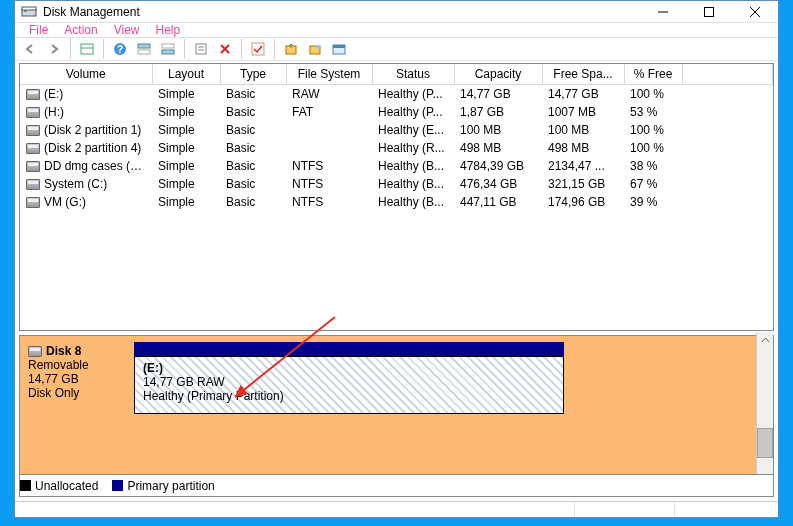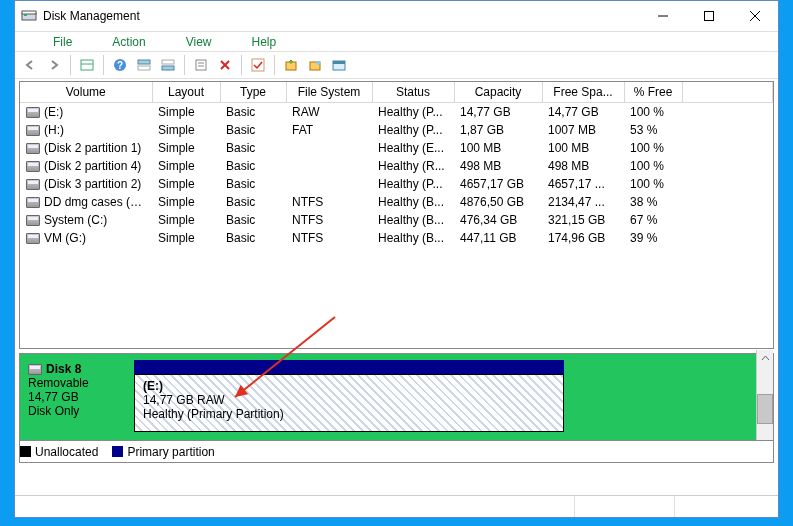--- a/index.html
+++ b/index.html
@@ -5,32 +5,32 @@
 * { box-sizing: border-box; margin: 0; padding: 0; font-family: "Segoe UI", Tahoma, sans-serif; }
 body { background: #0c9cf2; width: 793px; height: 526px; overflow: hidden; position: relative; }
 .window { position: absolute; top: 0; left: 14px; right: 14px; bottom: 8px; background: #fff; border: 1px solid #5a8bc8; display: flex; flex-direction: column; }
 .titlebar { height: 30px; background: #fff; display: flex; align-items: center; padding-left: 6px; }
 .title-icon { width: 16px; height: 16px; margin-right: 6px; display:inline-block; }
 .title-text { font-size: 12px; color: #000; flex: 1; }
 .win-btns { display:flex; height:100%; }
 .win-btn { width: 46px; display:flex; align-items:center; justify-content:center; }
 .win-btn svg { stroke: #000; stroke-width:1; fill:none; }
 .menubar { height: 20px; display:flex; align-items:center; padding-left: 6px; border-top:1px solid #e0e0e0; }
-.menu-item { font-size: 12px; padding: 0 8px; color:#15803d;margin-left:24px; }
+.menu-item { font-size: 12px; padding: 0 8px; color:#ec4899; }
 .toolbar { height: 28px; border-top:1px solid #e0e0e0; border-bottom:1px solid #e0e0e0; display:flex; align-items:center; padding-left:4px; gap:2px; }
 .tb-btn { width:22px; height:22px; display:flex; align-items:center; justify-content:center; }
 .tb-sep { width:1px; height:20px; background:#d0d0d0; margin:0 3px; }
 .content { flex:1; display:flex; flex-direction:column; padding: 2px 4px 4px 4px; }
 .table-wrap { border:1px solid #888; height: 268px; overflow:hidden; background:#fff; position:relative; }
 table { width:100%; border-collapse:collapse; font-size:12px; table-layout:fixed; }
 thead th { background:#fff; border-right:1px solid #d8d8d8; border-bottom:1px solid #d8d8d8; text-align:center; padding:3px 6px; font-weight:normal; height:20px; white-space:nowrap; overflow:hidden; }
 tbody td { padding:1px 6px; white-space:nowrap; overflow:hidden; text-overflow:ellipsis; height:18px; }
 .vol-icon { display:inline-block; width:14px; height:11px; background:linear-gradient(#ccc,#999); border:1px solid #666; border-radius:1px; margin-right:4px; vertical-align:-2px; position:relative; }
 .vol-icon::after{content:"";position:absolute;left:1px;right:1px;top:1px;height:3px;background:#eef;}
-.bottom-panel { border:1px solid #888; margin-top:4px; height: 88px; display:flex; position:relative; background:#22c55e; }
+.bottom-panel { border:1px solid #888; margin-top:4px; height: 140px; display:flex; position:relative; background:#fdba74; }
 .bp-scroll { position:absolute; right:0; top:-4px; bottom:0; width:17px; background:#f0f0f0; border-left:1px solid #ccc; }
 .bp-scroll-thumb-top{position:absolute;top:0;left:0;right:0;height:17px;display:flex;align-items:center;justify-content:center;}
 .bp-scroll-thumb-bot{position:absolute;bottom:16px;left:0;right:0;height:30px;background:#c8c8c8;border:1px solid #a0a0a0;}
 .disk-label { width:108px; padding:8px 8px; font-size:12px; }
 .disk-label b{font-weight:bold;}
 .part-area { flex:1; padding:6px 22px 6px 6px; }
 .part-header { height:14px; background:#00008b; }
 .part-box { height:58px; border:1px solid #000; background: repeating-linear-gradient(45deg,#fff,#fff 4px,#cfd6e6 4px,#cfd6e6 6px); padding:4px 8px; font-size:12px; width:430px; }
 .legend { border:1px solid #888; border-top:none; height:22px; display:flex; align-items:center; font-size:12px; gap:4px; }
 .legend-sw { width:11px; height:11px; display:inline-block; }
@@ -224,37 +224,26 @@
               <td>Simple</td>
               <td>Basic</td>
               <td></td>
               <td>Healthy (R...</td>
               <td>498 MB</td>
               <td>498 MB</td>
               <td>100 %</td>
               <td></td>
             </tr>
             <tr>
-              <td><span class="vol-icon"></span>(Disk 3 partition 2)</td>
-              <td>Simple</td>
-              <td>Basic</td>
-              <td></td>
-              <td>Healthy (P...</td>
-              <td>4657,17 GB</td>
-              <td>4657,17 ...</td>
-              <td>100 %</td>
-              <td></td>
-            </tr>
-            <tr>
               <td><span class="vol-icon"></span>DD dmg cases (D:)</td>
               <td>Simple</td>
               <td>Basic</td>
               <td>NTFS</td>
               <td>Healthy (B...</td>
-              <td>4876,50 GB</td>
+              <td>4784,39 GB</td>
               <td>2134,47 ...</td>
               <td>38 %</td>
               <td></td>
             </tr>
             <tr>
               <td><span class="vol-icon"></span>System (C:)</td>
               <td>Simple</td>
               <td>Basic</td>
               <td>NTFS</td>
               <td>Healthy (B...</td>

